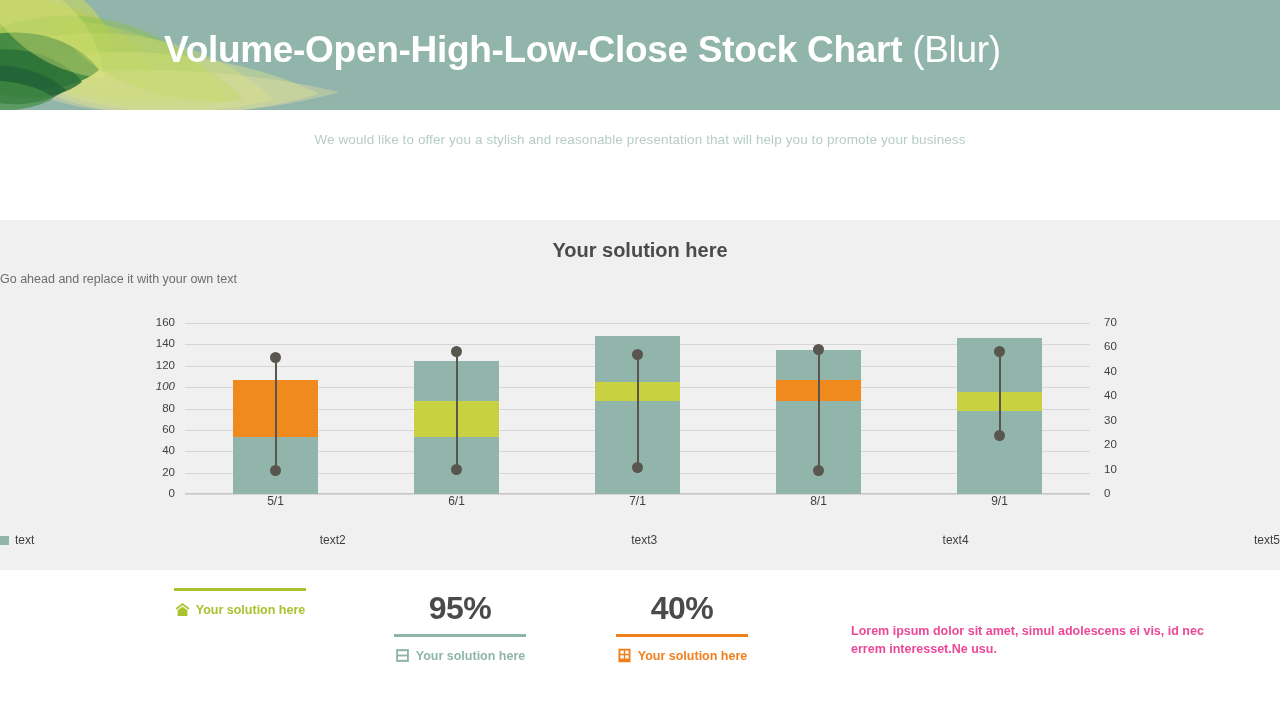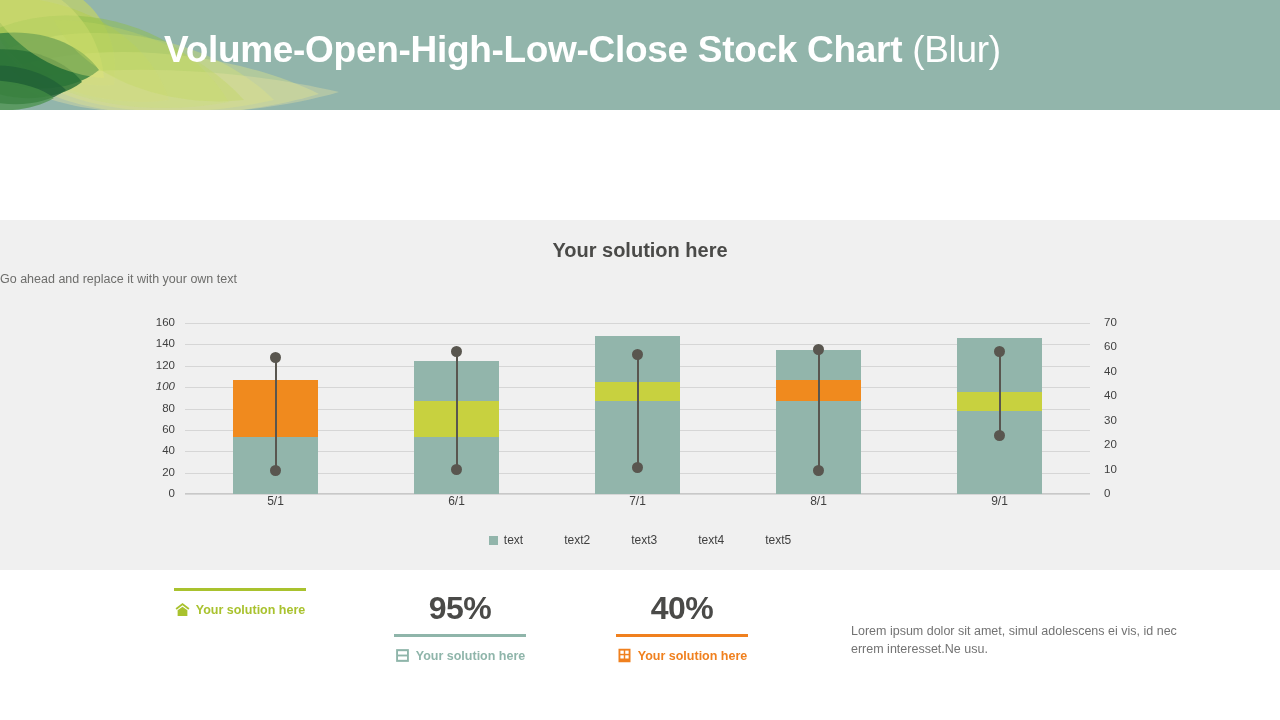--- a/index.html
+++ b/index.html
@@ -84,21 +84,21 @@
     background: #59564f; left: 50%; margin-left: -5.5px;
   }
   .xlabel {
     position: absolute; top: 100%; margin-top: 0; left: 0; width: 100%;
     text-align: center; font-size: 12px; color: #3f3f3f;
   }
 
   
   #legend {
     position: absolute; left: 0; top: 313px; width: 1280px;
-    display: flex; justify-content: center; align-items: center; gap: 0;
+    display: flex; justify-content: space-between; align-items: center; gap: 0;
     font-size: 12px; color: #3f3f3f;
   }
   .legend-item { display: flex; align-items: center; margin-right: 26px; }
   .legend-item:last-child { margin-right: 0; }
   .legend-swatch {
     width: 9px; height: 9px; margin-right: 6px; background: #92b5ab;
   }
   .legend-swatch.hidden { background: transparent; }
 
   
@@ -111,21 +111,21 @@
   .stat-rule { height: 3px; margin: 3px auto 0; width: 132px; }
   .stat-foot {
     display: flex; align-items: center; justify-content: center;
     margin-top: 11px; gap: 6px;
   }
   .stat-label { font-size: 12.5px; font-weight: bold; white-space: nowrap; }
   .stat-icon { width: 15px; height: 15px; display: block; }
 
   #body-copy {
     position: absolute; left: 851px; top: 622px; width: 360px;
-    font-size: 12.5px; line-height: 18px; color: #737373;
+    font-size: 12.5px; line-height: 18px; color: #ec4899; font-weight: bold;
   }
 </style>
 </head>
 <body>
 
 <div id="slide">
 
   <div id="header-band">
     <svg id="leaf-art" viewBox="0 0 380 130" xmlns="http://www.w3.org/2000/svg">
       <g opacity="0.9">
@@ -141,20 +141,21 @@
         <path d="M-55,96 C-5,84 40,92 60,108 C30,126 -25,126 -55,96 Z" fill="#3d8c3a" opacity="0.7"></path>
         <path d="M-18,-22 C52,-14 104,24 110,88 C56,84 -4,48 -18,-22 Z" fill="#e8ea72" opacity="0.4"></path>
         <path d="M60,30 C130,30 205,60 250,110 C180,118 90,92 60,30 Z" fill="#c5db55" opacity="0.35"></path>
       </g>
     </svg>
     <div id="page-title">
       <span>Volume-Open-High-Low-Close Stock Chart</span><span class="suffix"> (Blur)</span>
     </div>
   </div>
 
+  <div id="subtitle">We would like to offer you a stylish and reasonable presentation that will help you to promote your business</div>
 
   <div id="chart-panel">
 
     <div id="chart-title">Your solution here</div>
     <div id="chart-subtitle">Go ahead and replace it with your own text</div>
 
     <div id="plot">
       <div id="gridlines">
           <div class="gridline" style="top: 171px;"></div>
           <div class="gridline" style="top: 149.625px;"></div>

